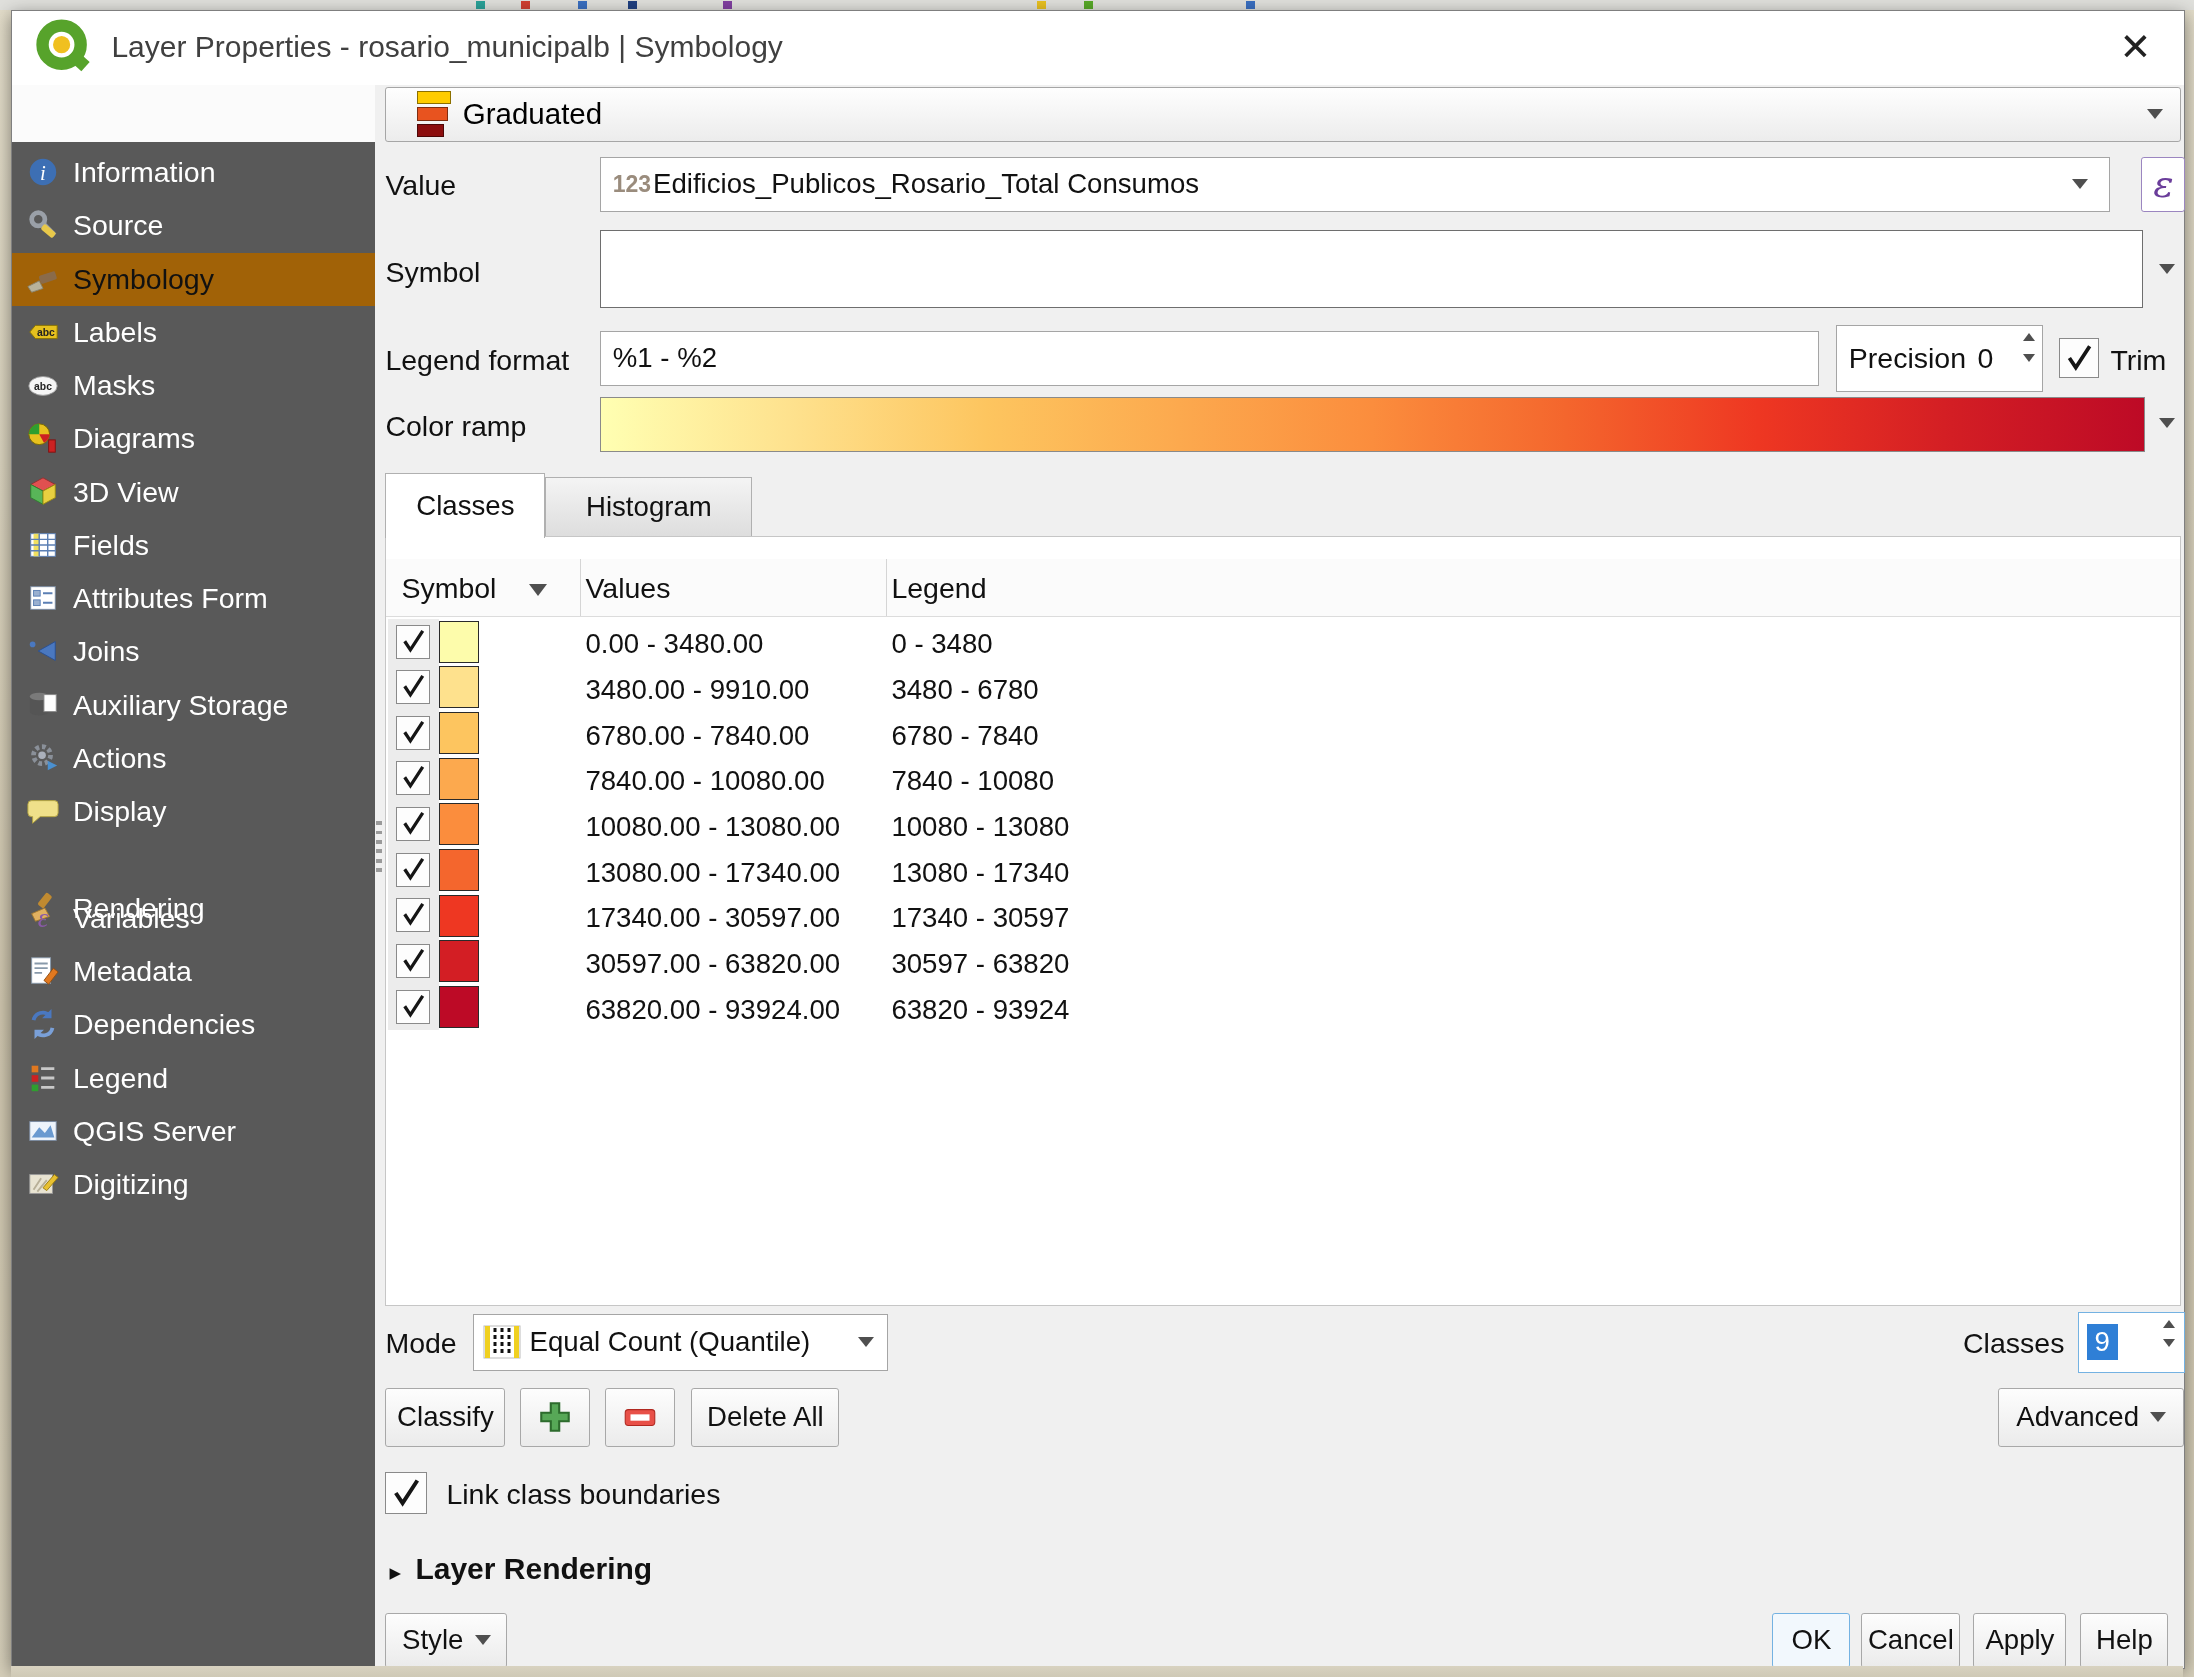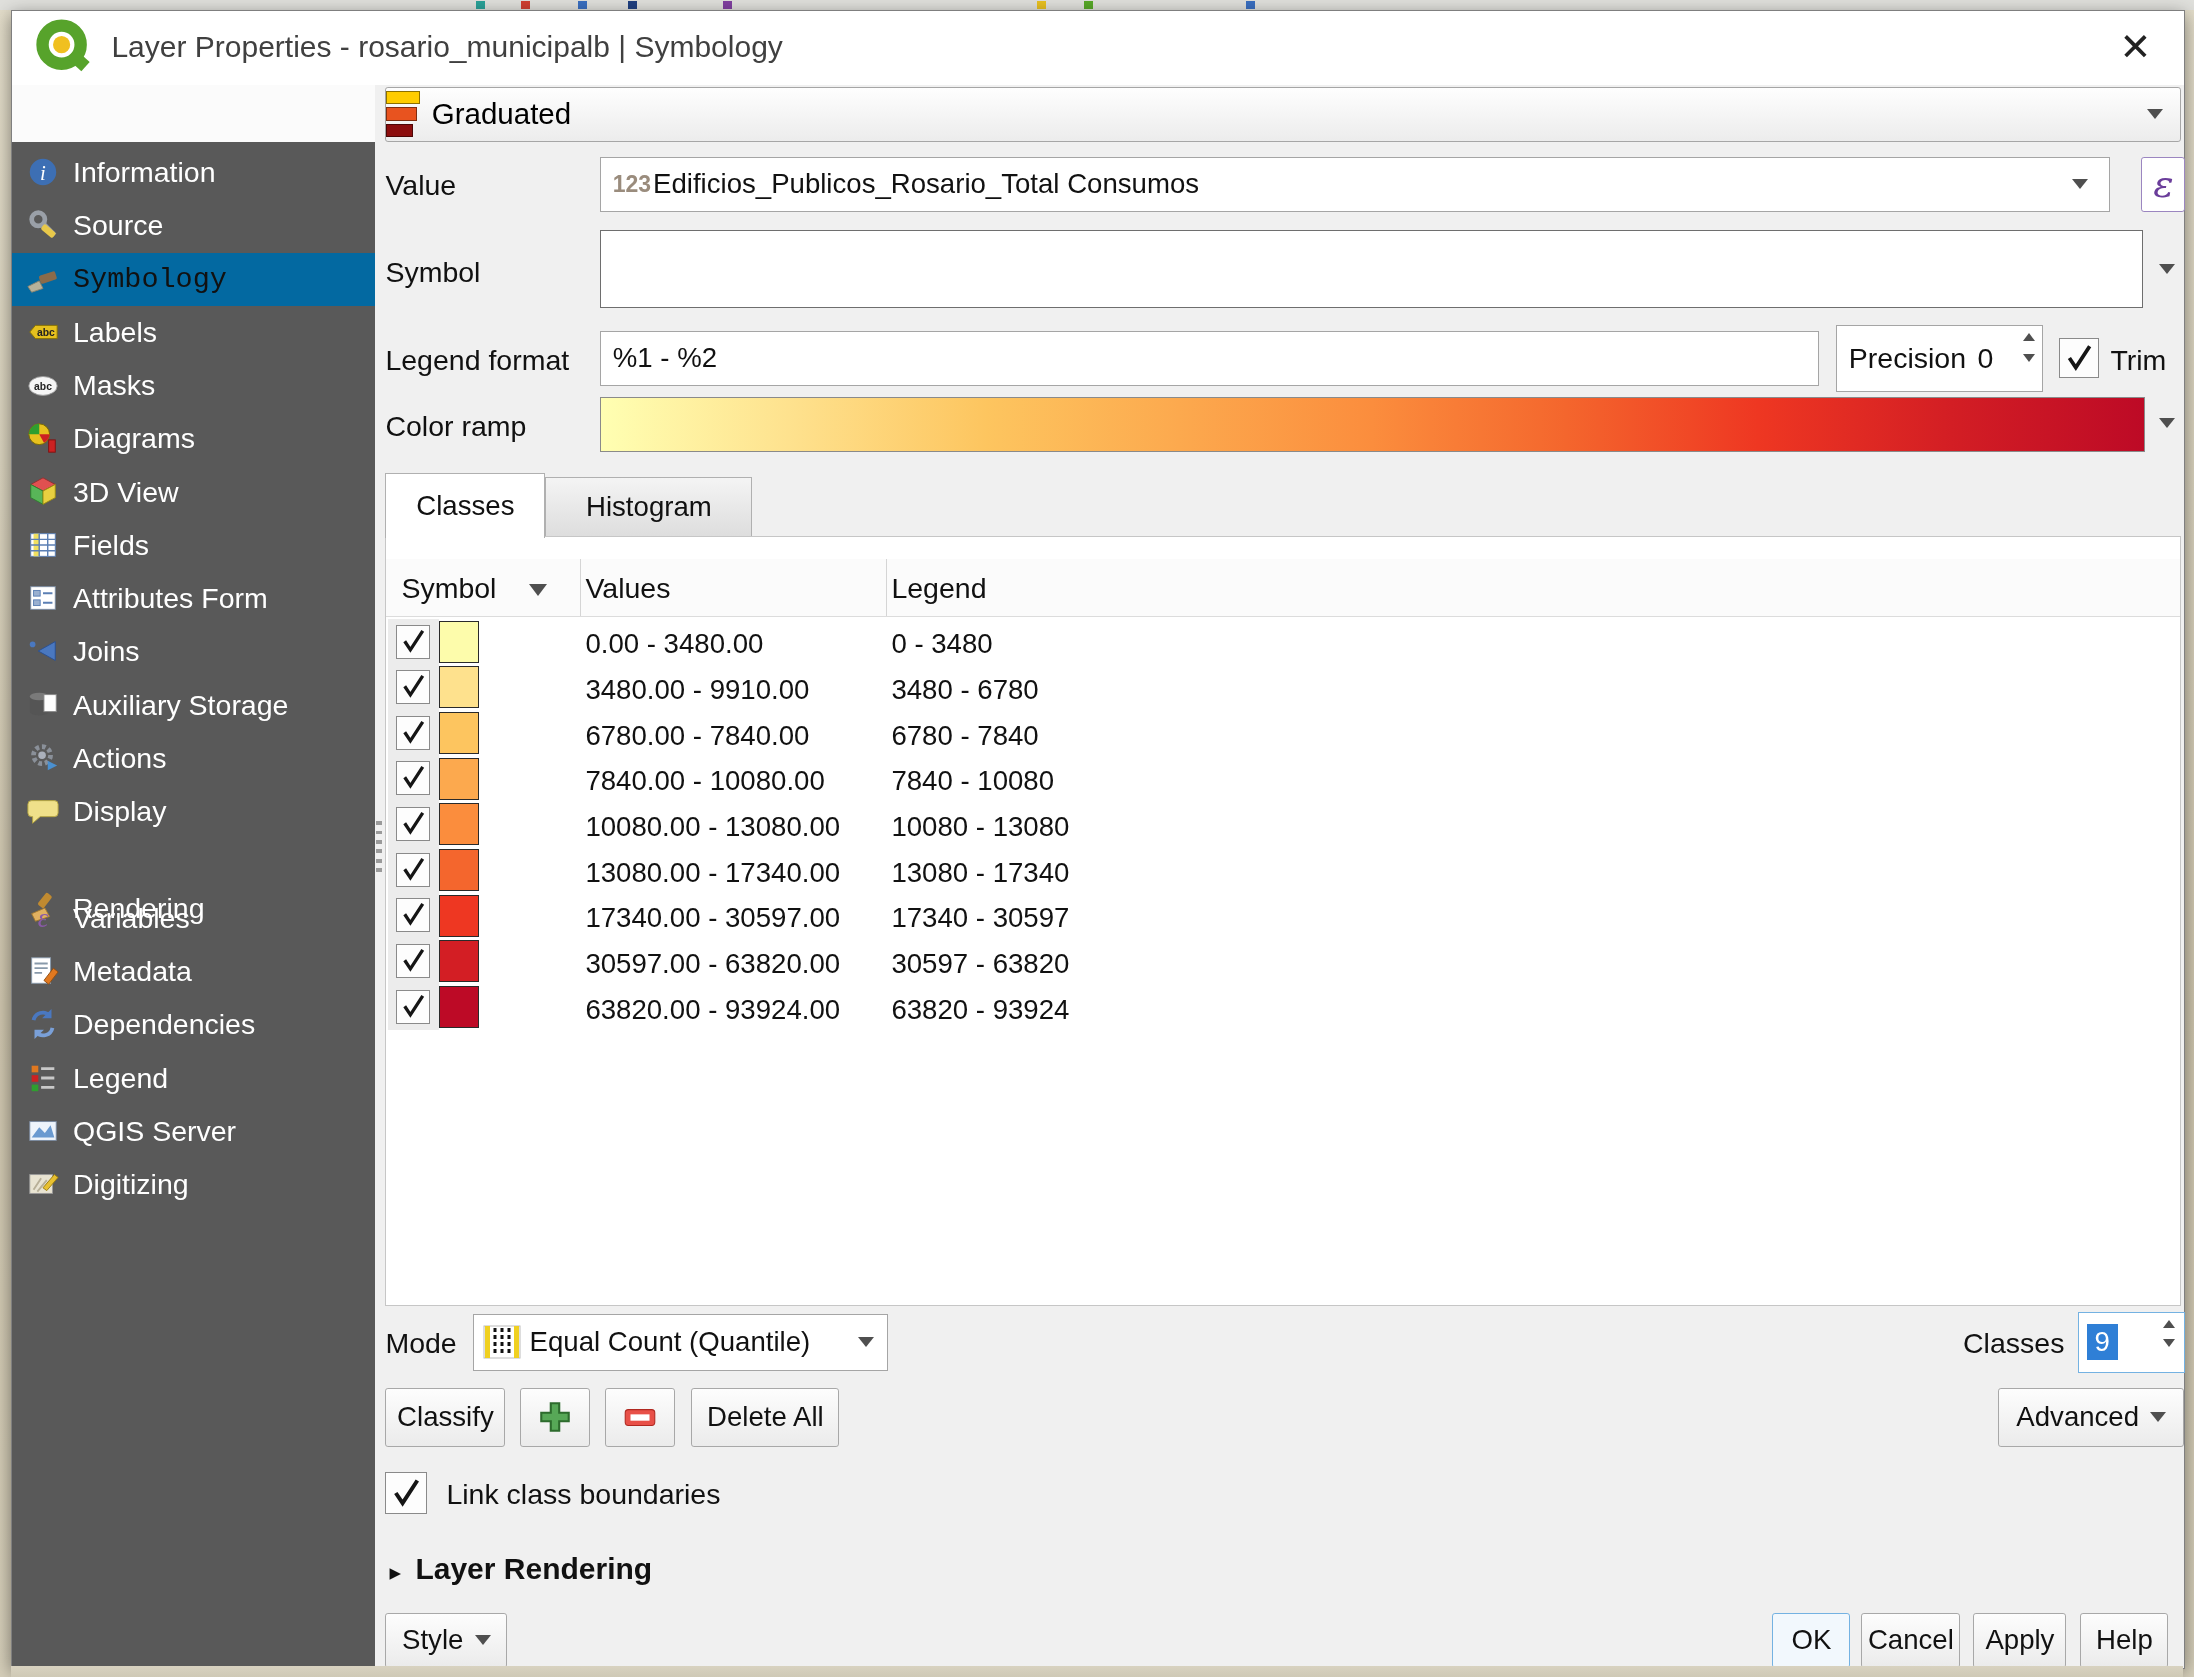--- a/index.html
+++ b/index.html
@@ -14,21 +14,21 @@
   .title-text{position:absolute;left:99px;top:19px;font-size:30px;color:#404040;}
   .close-x{position:absolute;left:2089px;top:5.7px;width:68px;height:61px;display:flex;
            align-items:center;justify-content:center;font-size:38px;color:#222;cursor:default;}
   
   .search-band{position:absolute;left:0;top:74px;width:363px;height:57px;background:#fbfbfb;}
   .search-box{position:absolute;left:7.6px;top:78px;width:344px;height:48px;background:#fff;
               border:1px solid #a9a9a9;border-radius:2.9px;display:flex;align-items:center;padding-left:9.5px;}
   .sidebar{position:absolute;left:0;top:131px;width:363px;height:1526px;background:#595959;}
   .side-item{position:absolute;left:0;width:363px;height:53px;display:flex;align-items:center;
              padding-left:13.3px;box-sizing:border-box;color:#fff;font-size:28.5px;gap:13.3px;cursor:default;}
-  .side-item.selected{background:#0369a1;color:#111;font-family:Liberation Mono, monospace;}
+  .side-item.selected{background:#a16207;color:#111;}
   .side-item svg{flex:0 0 auto;}
   .splitter-dots{position:absolute;left:364px;top:810px;width:5.7px;height:57px;
                  background:repeating-linear-gradient(#9a9a9a 0 3.8px,transparent 3.8px 9.5px);}
   
   .lbl{position:absolute;font-size:28.5px;color:#111;}
   .input{position:absolute;background:#fff;border:1px solid #a5a5a5;display:flex;
          align-items:center;font-size:27.6px;color:#111;padding:0 11.4px;box-sizing:border-box;}
   .btn{position:absolute;display:flex;align-items:center;justify-content:center;gap:11.4px;
        background:linear-gradient(#fdfdfd,#ebebeb);border:1px solid #a8a8a8;border-radius:2.9px;
        font-size:27.6px;color:#111;cursor:default;box-sizing:border-box;}
@@ -37,21 +37,21 @@
               border-top:10.5px solid #4f4f4f;}
   .arrow-up-s{width:0;height:0;border-left:6.7px solid transparent;border-right:6.7px solid transparent;
               border-bottom:8.6px solid #4f4f4f;}
   .arrow-down-s{width:0;height:0;border-left:6.7px solid transparent;border-right:6.7px solid transparent;
               border-top:8.6px solid #4f4f4f;}
   .chk{position:absolute;background:#fdfdfd;border:1px solid #8a8a8a;display:flex;
        align-items:center;justify-content:center;box-sizing:border-box;}
   
   .grad-combo{position:absolute;left:373px;top:76px;width:1796px;height:55px;
               background:linear-gradient(#fefefe,#ececec);border:1px solid #a6a6a6;border-radius:2.9px;
-              display:flex;align-items:center;padding-left:0;box-sizing:border-box;gap:11.4px;}
+              display:flex;align-items:center;padding-left:31px;box-sizing:border-box;gap:11.4px;}
   .grad-icon{display:flex;flex-direction:column;gap:2.9px;}
   .grad-icon div{height:11.4px;border:1px solid rgba(0,0,0,.45);}
   
   .tab{position:absolute;display:flex;align-items:center;justify-content:center;
        font-size:27.6px;color:#111;box-sizing:border-box;}
   .tab.active{background:#fff;border:1px solid #b0b0b0;border-bottom:none;z-index:3;}
   .tab.inactive{background:linear-gradient(#f4f4f4,#dddddd);border:1px solid #b0b0b0;z-index:1;}
   
   .table-panel{position:absolute;left:373px;top:525px;width:1796px;height:770px;
                background:#fff;border:1px solid #c6c6c6;z-index:2;box-sizing:border-box;}

